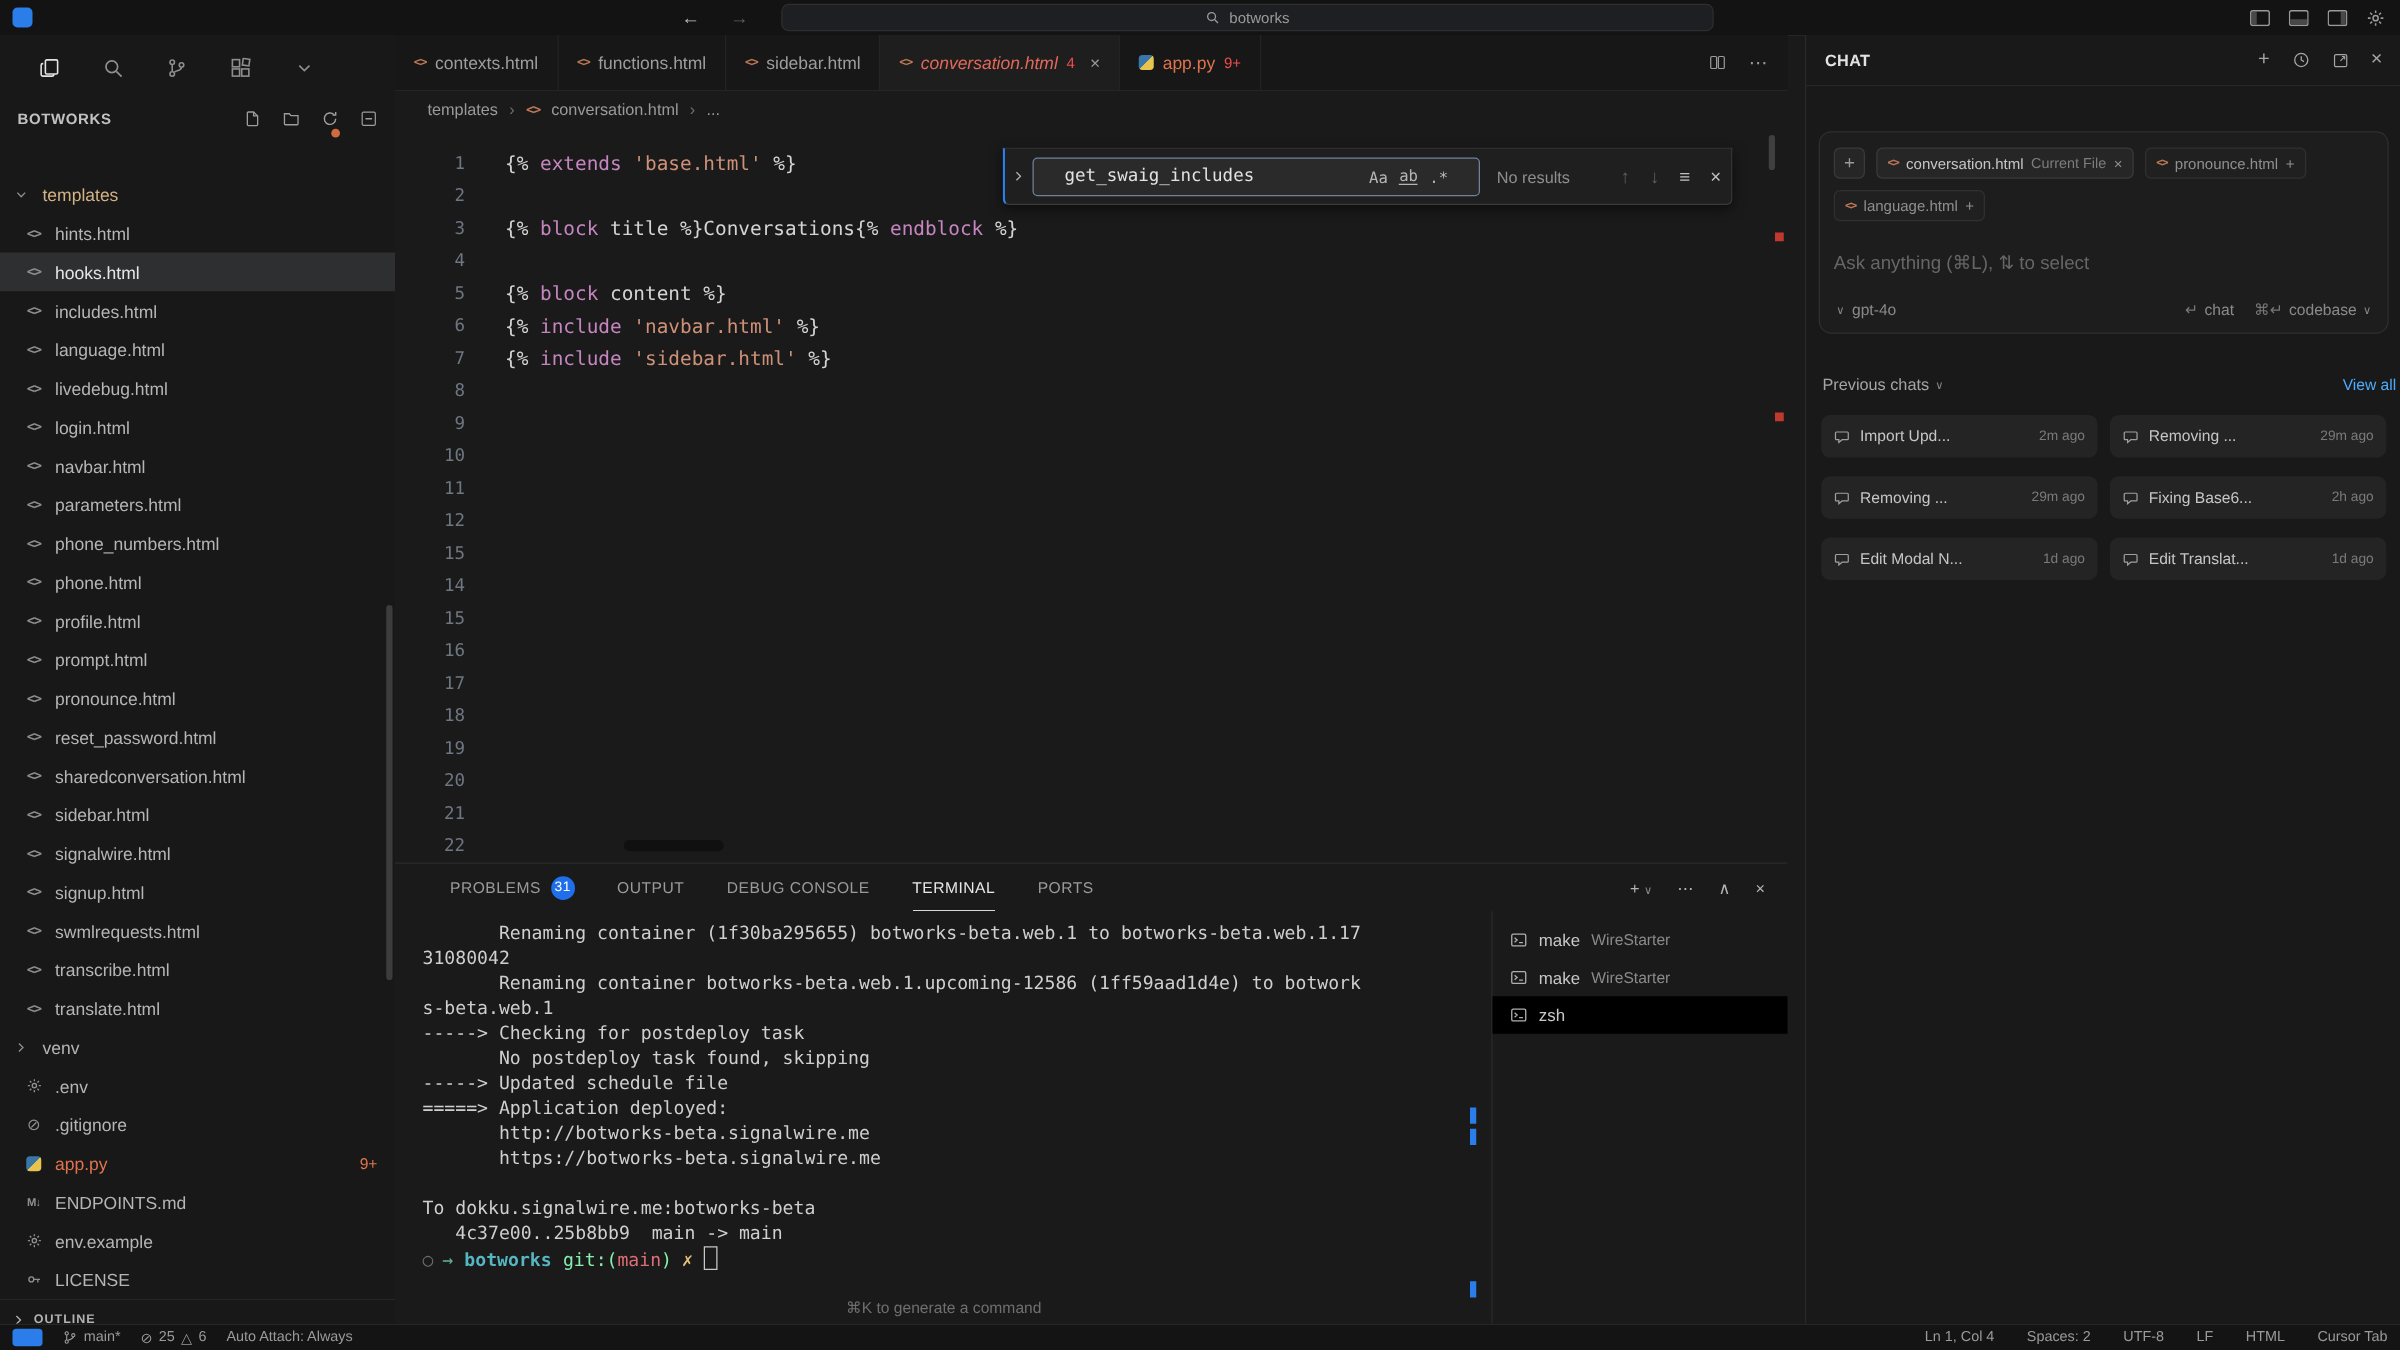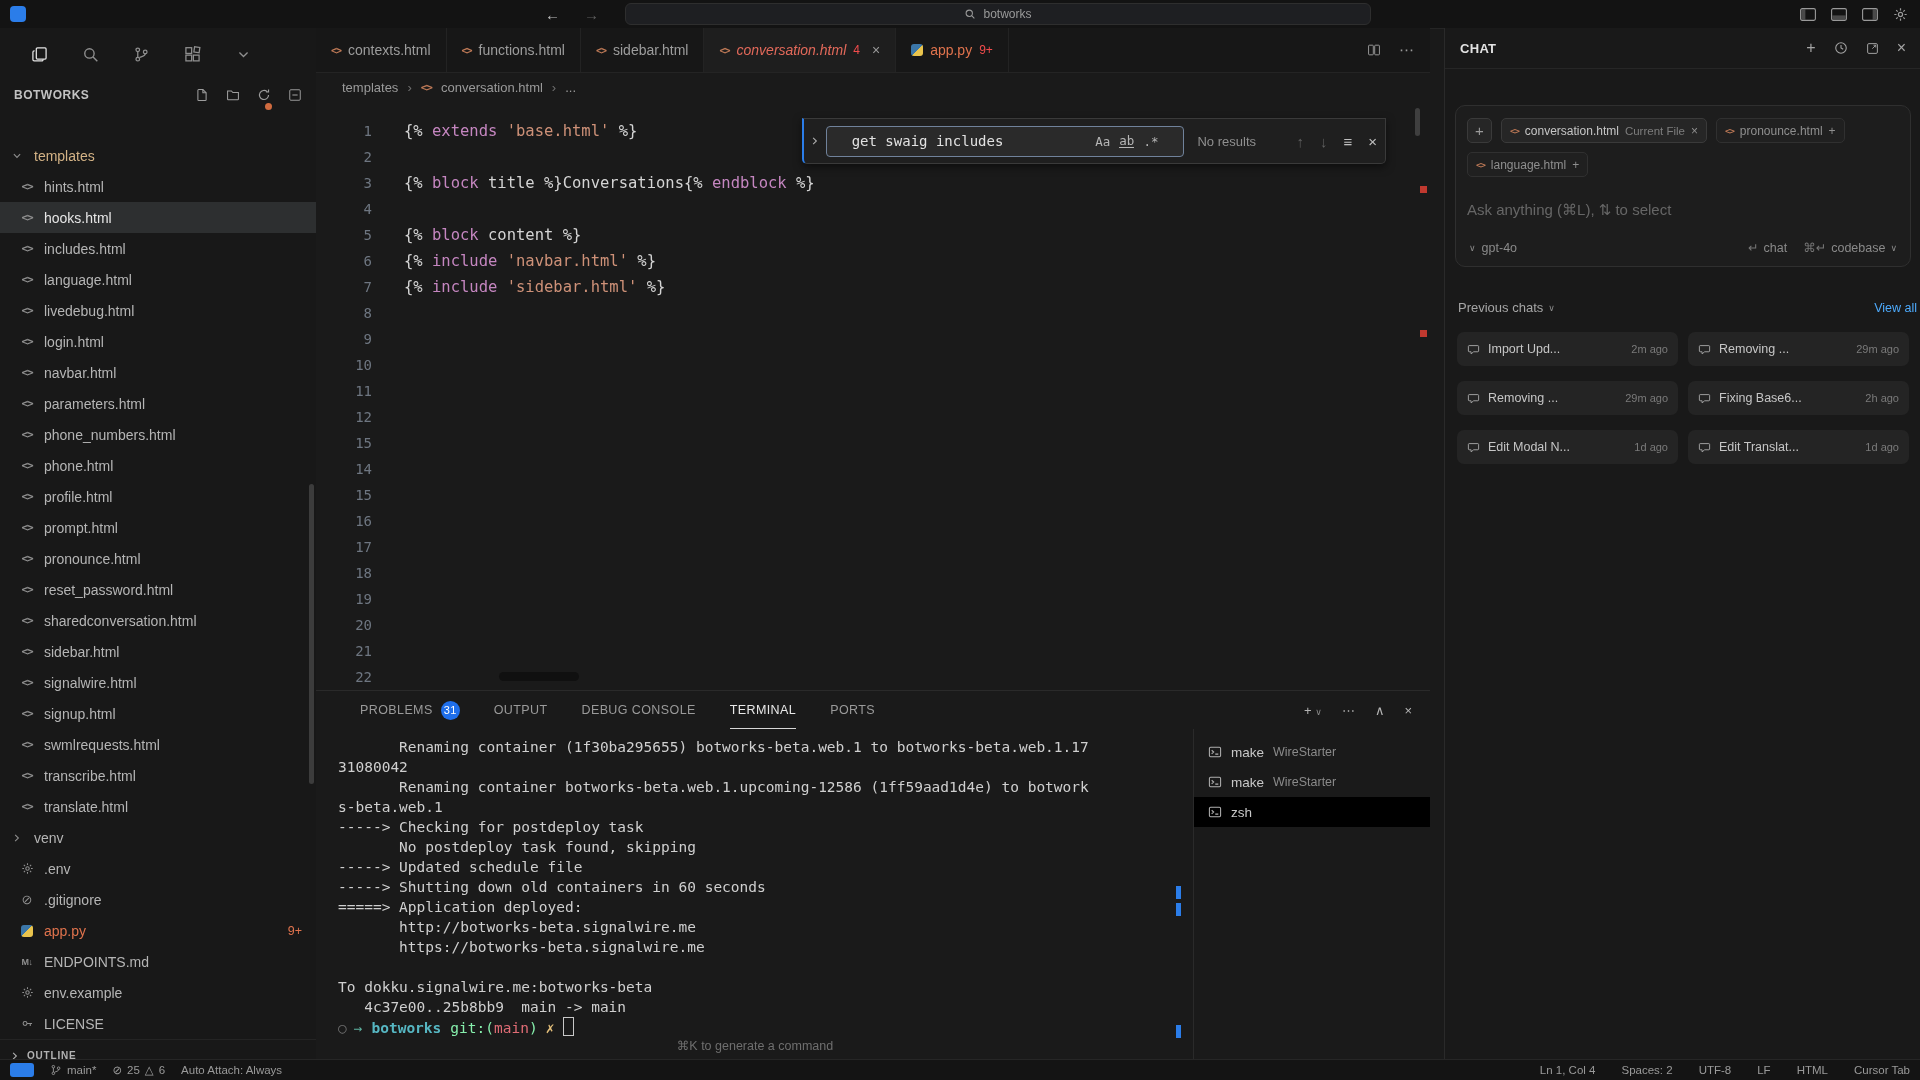--- a/index.html
+++ b/index.html
@@ -597,21 +597,20 @@
       </span>
     </div>
     <div class="term" id="terminal">
         <div class="tline">       Renaming container (1f30ba295655) botworks-beta.web.1 to botworks-beta.web.1.17</div>
         <div class="tline">31080042</div>
         <div class="tline">       Renaming container botworks-beta.web.1.upcoming-12586 (1ff59aad1d4e) to botwork</div>
         <div class="tline">s-beta.web.1</div>
         <div class="tline">-----&gt; Checking for postdeploy task</div>
         <div class="tline">       No postdeploy task found, skipping</div>
         <div class="tline">-----&gt; Updated schedule file</div>
-        <div class="tline">-----&gt; Shutting down old containers in 60 seconds</div>
         <div class="tline">=====&gt; Application deployed:</div>
         <div class="tline">       http://botworks-beta.signalwire.me</div>
         <div class="tline">       https://botworks-beta.signalwire.me</div>
         <div class="tline"> </div>
         <div class="tline">To dokku.signalwire.me:botworks-beta</div>
         <div class="tline">   4c37e00..25b8bb9  main -&gt; main</div>
         <div class="tline"><span class="p-dec">○</span><span class="p-arrow">→</span><span class="p-dir">botworks</span><span class="p-git">git:(</span><span class="p-branch">main</span><span class="p-git">)</span><span class="p-dirty">✗</span><span class="p-cursor"></span></div>
       </div>
     <div class="term-hint">⌘K to generate a command</div>
     <div class="proclist" id="proclist">

